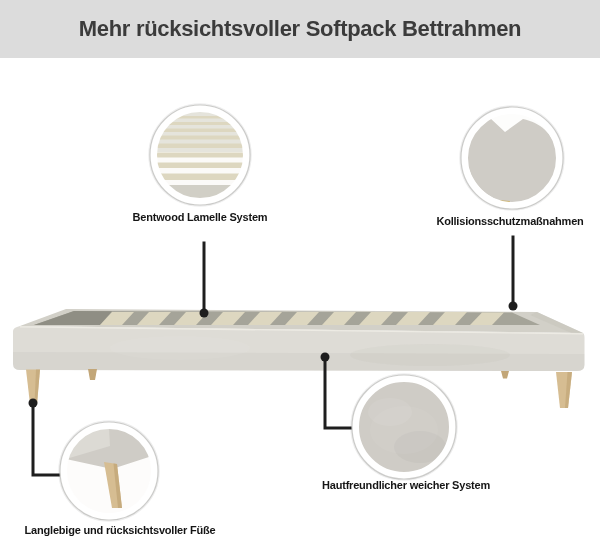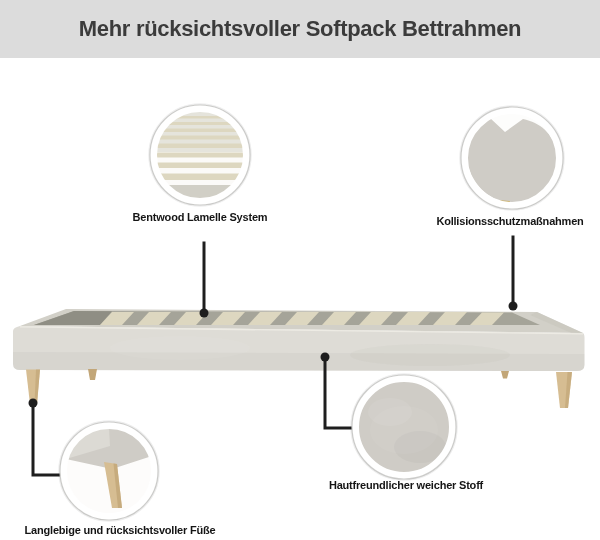--- a/index.html
+++ b/index.html
@@ -160,15 +160,15 @@
       </g>
       <circle cx="404" cy="427" r="48.5" fill="none" stroke="var(--circle_ring)" stroke-width="7"></circle>
       <circle cx="404" cy="427" r="52" fill="none" stroke="var(--circle_border)" stroke-width="1.2"></circle>
       <circle cx="404" cy="427" r="53" fill="none" stroke="#000000" stroke-opacity="0.07" stroke-width="1.5"></circle>
     </g>
   </svg>
 
   <div class="feature-label lbl-slats">Bentwood Lamelle System</div>
   <div class="feature-label lbl-corner">Kollisionsschutzmaßnahmen</div>
   <div class="feature-label lbl-feet">Langlebige und rücksichtsvoller Füße</div>
-  <div class="feature-label lbl-fabric">Hautfreundlicher weicher Stoff</div>
+  <div class="feature-label lbl-fabric">Hautfreundlicher weicher System</div>
 
 </div>
 
 </body></html>

